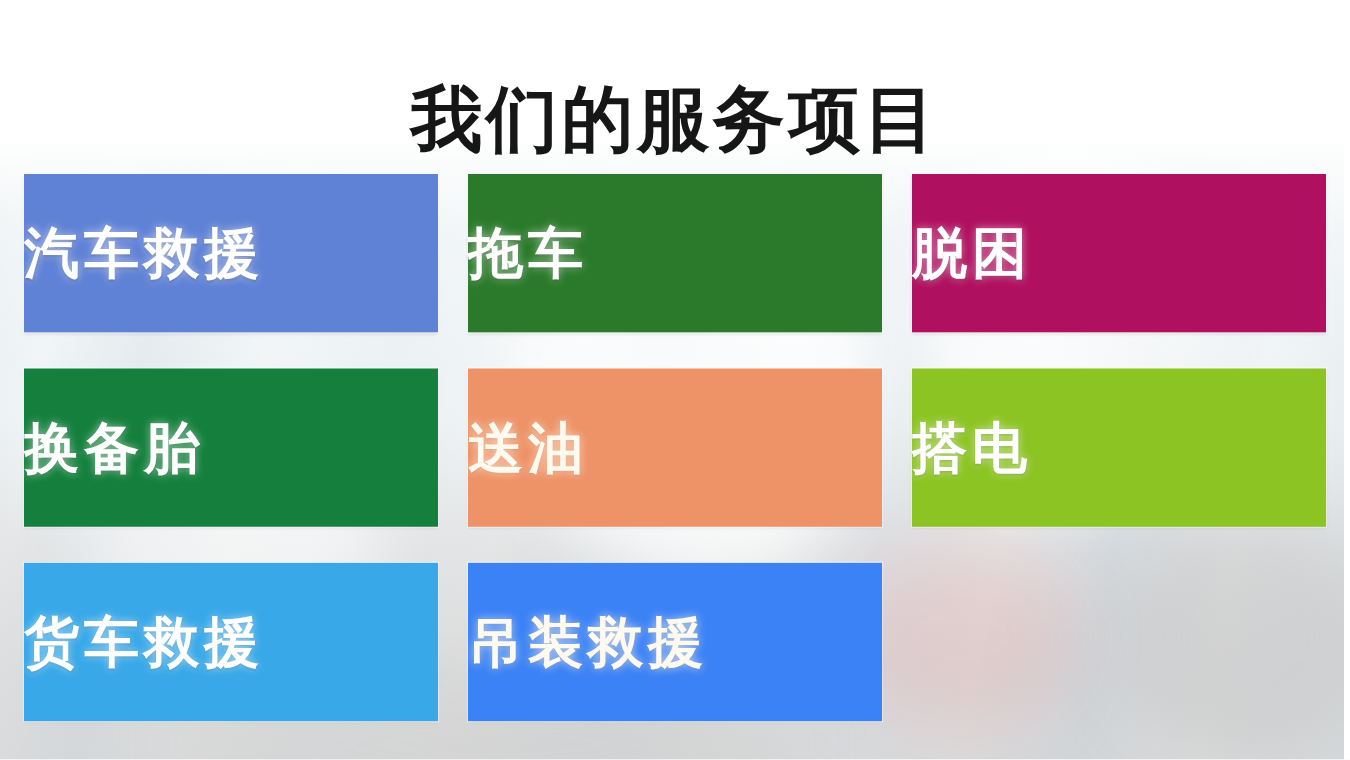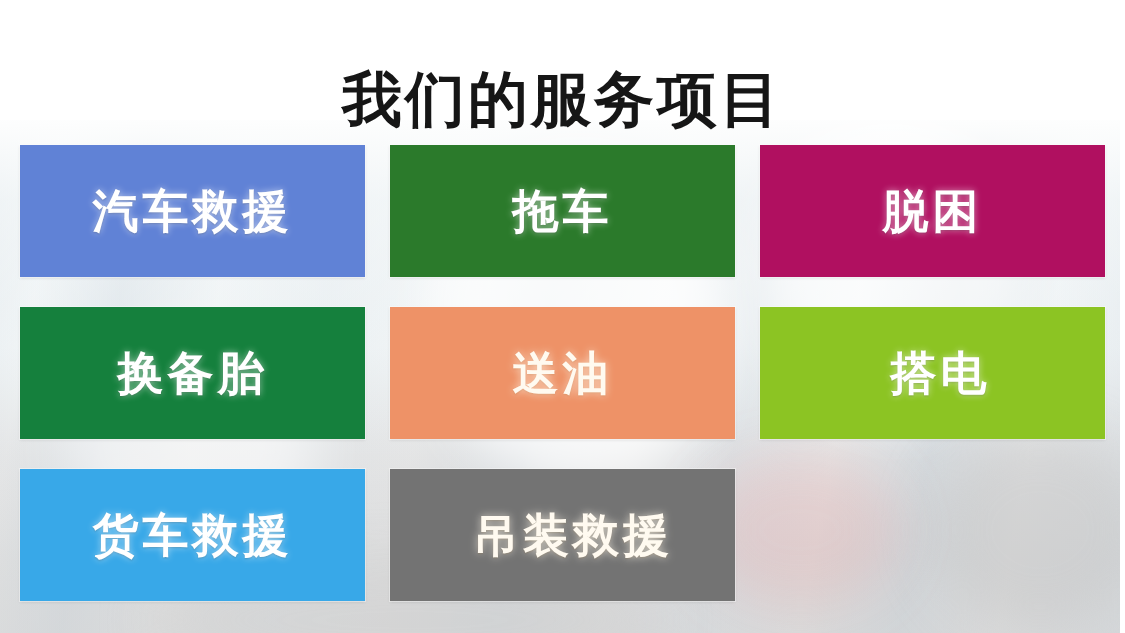--- a/index.html
+++ b/index.html
@@ -117,21 +117,21 @@
     grid-template-columns: 345px 345px 345px;
     grid-template-rows: 132px 132px 132px;
     column-gap: 25px;
     row-gap: 30px;
     z-index: 5;
   }
 
   .tile {
     display: flex;
     align-items: center;
-    justify-content: center;
+    justify-content: flex-start;
     box-shadow: 0 1px 3px rgba(0,0,0,0.12);
     outline: 1px solid rgba(255,255,255,0.45);
     cursor: pointer;
   }
   .tile-label {
     color: #ffffff;
     font-size: 46px;
     font-weight: bold;
     letter-spacing: 4px;
     line-height: 1;
@@ -174,24 +174,24 @@
       </div>
       <div class="tile" style="background-color: rgb(176, 16, 96);">
         <span class="tile-label">脱困</span>
       </div>
       <div class="tile" style="background-color: #15803d;">
         <span class="tile-label">换备胎</span>
       </div>
       <div class="tile" style="background-color: rgb(238, 146, 103);">
         <span class="tile-label warm">送油</span>
       </div>
-      <div class="tile" style="background-color: rgb(140, 196, 35); padding-left: 16px;">
+      <div class="tile" style="background-color: rgb(140, 196, 35);">
         <span class="tile-label">搭电</span>
       </div>
       <div class="tile" style="background-color: rgb(56, 168, 232);">
         <span class="tile-label">货车救援</span>
       </div>
-      <div class="tile" style="background-color: #737373; padding-left: 21px;">
+      <div class="tile" style="background-color: #3b82f6;">
         <span class="tile-label warm">吊装救援</span>
       </div>
     </div>
 
 </div>
 
 </body></html>

